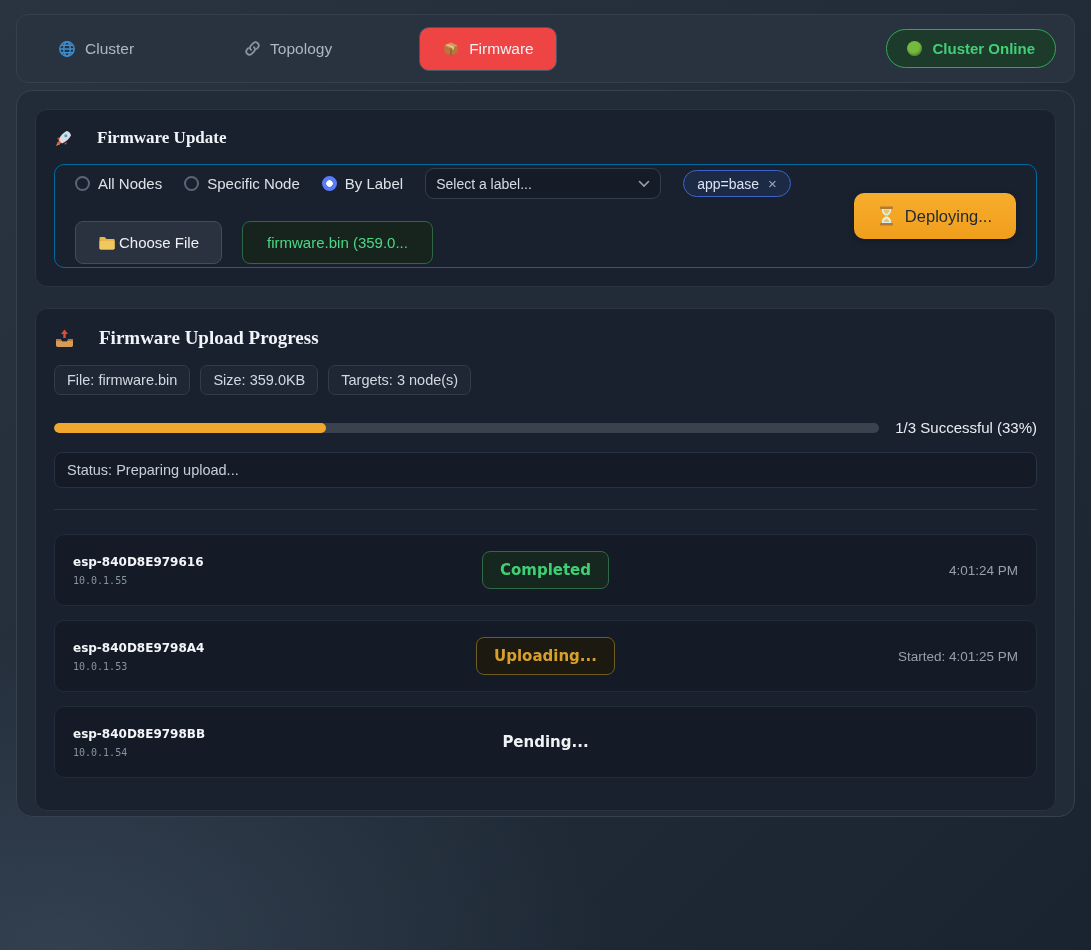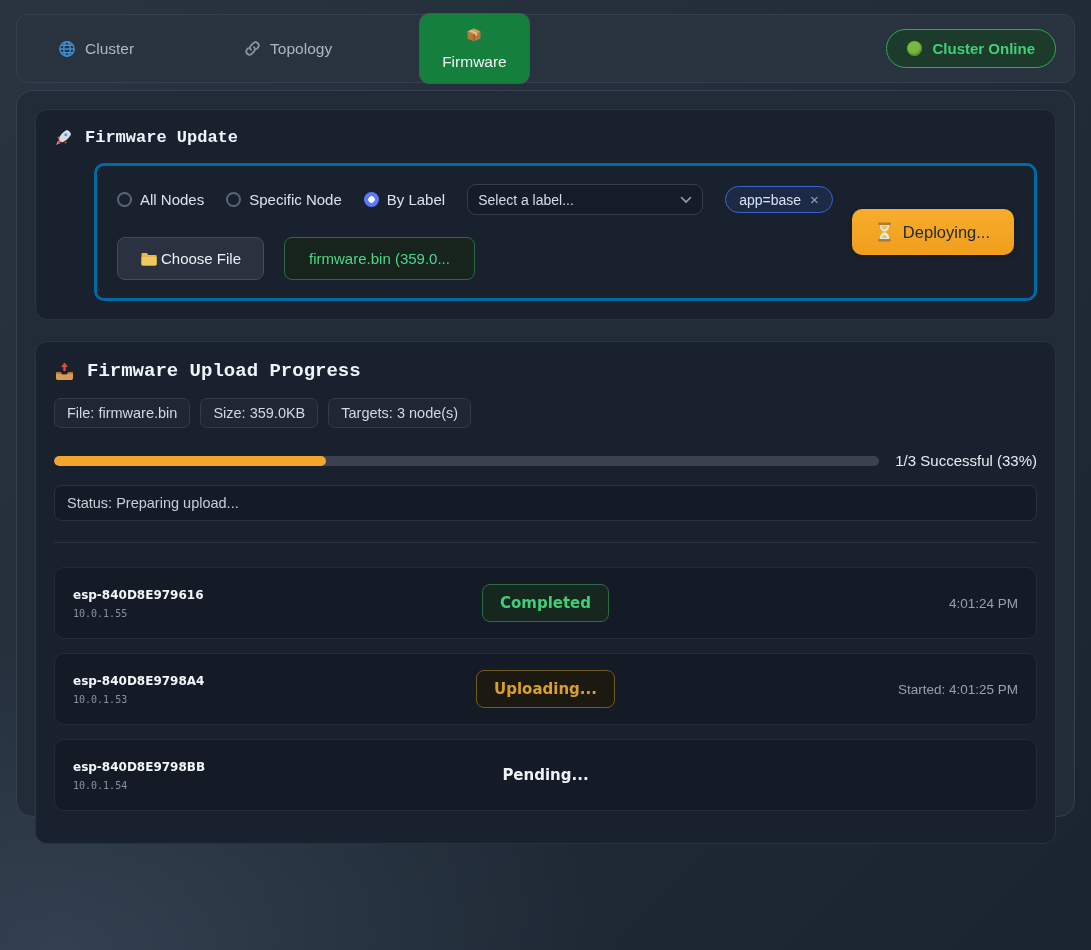--- a/index.html
+++ b/index.html
@@ -16,46 +16,46 @@
   .nav {
     height:69px; border-radius:12px;
     background:#29323f; border:1px solid #353f4d;
     display:flex; align-items:center; padding:0 18px;gap:36px;
   }
   .tab {
     display:flex; align-items:center; gap:9px;
     padding:12px 22px; margin-right:28px; border-radius:10px;
     font-size:15.5px; color:#aeb6c2; cursor:pointer; background:transparent; border:1px solid transparent;
   }
-  .tab.active { background:#15803d; border-color:#4a5462; color:#f0f3f6;flex-direction:column; }
+  .tab.active { background:#ef4444; border-color:#4a5462; color:#f0f3f6; }
   .status-pill {
     margin-left:auto; display:flex; align-items:center; gap:10px;
     background:#1d3b2a; border:1.5px solid #2fa855; border-radius:22px;
     padding:10px 20px; color:#41d077; font-weight:bold; font-size:15px;
   }
   .green-dot { width:15px; height:15px; border-radius:50%; background:#76b93f; box-shadow:inset -1px -2px 2px rgba(0,0,0,.25); }
   
   .container {
     margin-top:7px; border-radius:16px;
     background:#222b38; border:1px solid #36414f;
     padding:18px; height:727px;
   }
   .card {
     background:#19212e; border:1px solid #2a3341; border-radius:12px;
     padding:14px 18px 18px;
   }
   .card h2 {
-    font-family:Liberation Mono, monospace;
-    color:#f1f4f8; font-size:17px; display:flex; align-items:center; gap:12px; margin:4px 0 16px;
+    font-family:Liberation Serif, serif;
+    color:#f1f4f8; font-size:17px; display:flex; align-items:center; gap:24px; margin:4px 0 16px;
   }
   .card.progress-card h2 { font-size:19px; }
   
   .form-panel {
-    border:3px solid #0369a1; border-radius:10px; padding:18px 20px;
-    display:flex; align-items:center; justify-content:space-between;margin-left:40px;
+    border:1px solid #0369a1; border-radius:10px; padding:3px 20px;
+    display:flex; align-items:center; justify-content:space-between;
   }
   .radio-row { display:flex; align-items:center; gap:22px; }
   .radio-item { display:flex; align-items:center; gap:8px; font-size:15px; color:#dde2e9; cursor:pointer; }
   .radio-dot {
     width:15px; height:15px; border-radius:50%; border:2px solid #5a6575; background:transparent; display:inline-block;
   }
   .radio-dot[data-checked="true"] {
     border-color:#5b7cfa; background:radial-gradient(circle, #ffffff 0 3px, #5b7cfa 3.5px);
   }
   .label-select {

